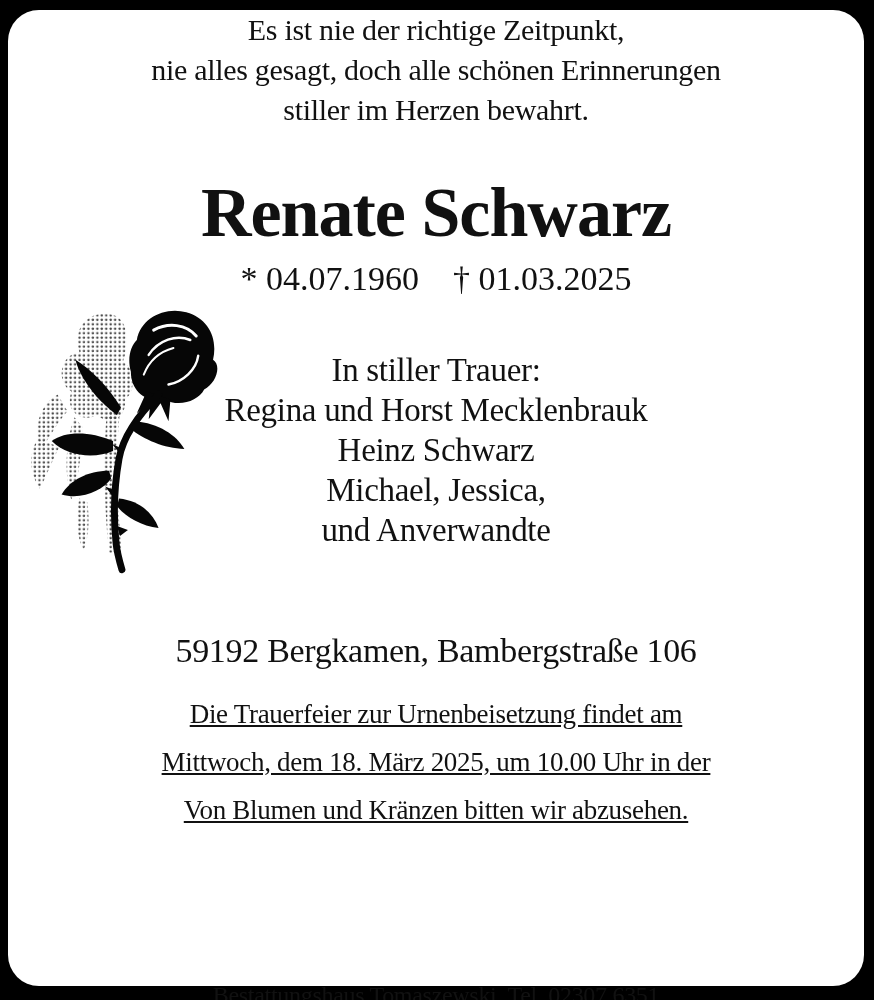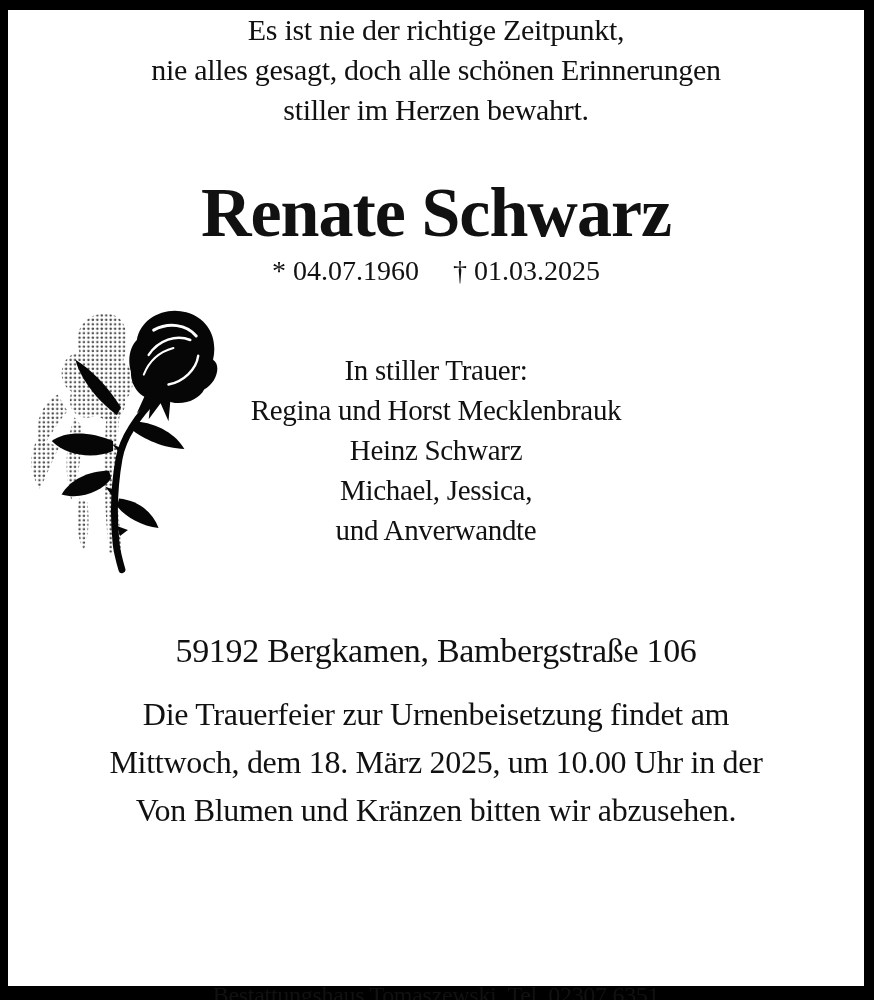--- a/index.html
+++ b/index.html
@@ -15,20 +15,21 @@
     overflow: hidden;
   }
   .card {
     position: absolute;
     left: 8px;
     top: 10px;
     width: 856px;
     height: 976px;
     background: #ffffff;
     color: #111111;
+    border-radius: 31px;
   }
   .center-text {
     position: absolute;
     left: 0;
     width: 100%;
     text-align: center;
     white-space: nowrap;
   }
   .verse {
     top: 0px;
@@ -39,53 +40,54 @@
   .name {
     top: 168px;
     margin: 0;
     font-size: 70px;
     line-height: 70px;
     font-weight: bold;
     letter-spacing: -1px;
     font-family: Liberation Serif, serif;
   }
   .dates {
-    top: 244px;
-    font-size: 28px;
+    top: 252px;
+    font-size: 34px;
     line-height: 34px;
   }
   .dates .gap {
     display: inline-block;
     width: 34px;
   }
   .rose {
     position: absolute;
     left: 12px;
     top: 290px;
     width: 198px;
     height: 278px;
   }
   .mourners {
     top: 340px;
-    font-size: 29px;
+    font-size: 33px;
     line-height: 40px;
     letter-spacing: -0.3px;
   }
   .address {
     top: 624px;
     font-size: 34px;
     line-height: 34px;
     letter-spacing: -0.3px;
     font-family: Liberation Serif, serif;
   }
   .funeral {
     top: 680px;
-    font-size: 32px;
+    font-size: 27px;
     line-height: 48px;
     letter-spacing: -0.3px;
+    text-decoration: underline;
   }
   .home {
     top: 928px;
     font-size: 24px;
     line-height: 34px;
     letter-spacing: -0.3px;
     margin-top: 40px;
   }
 </style>
 </head>

